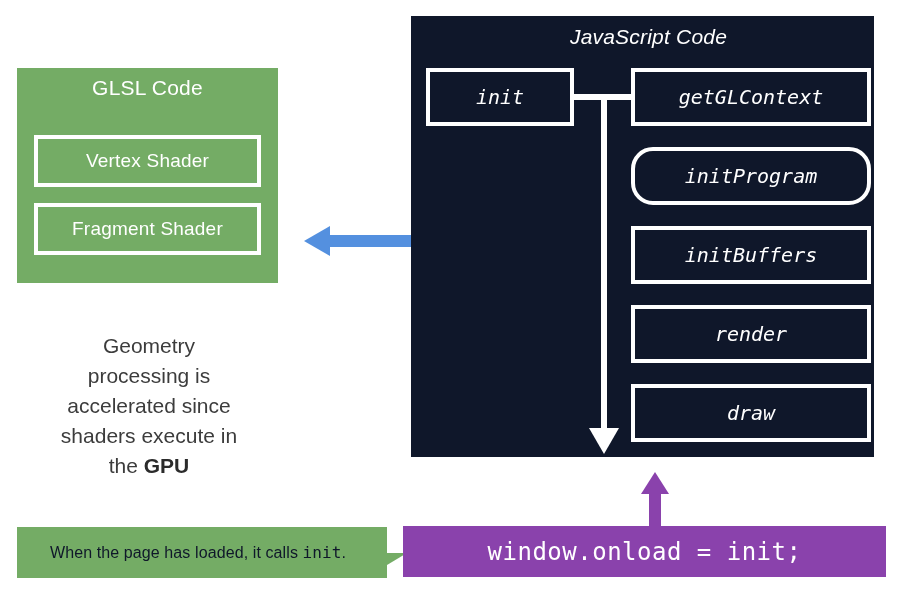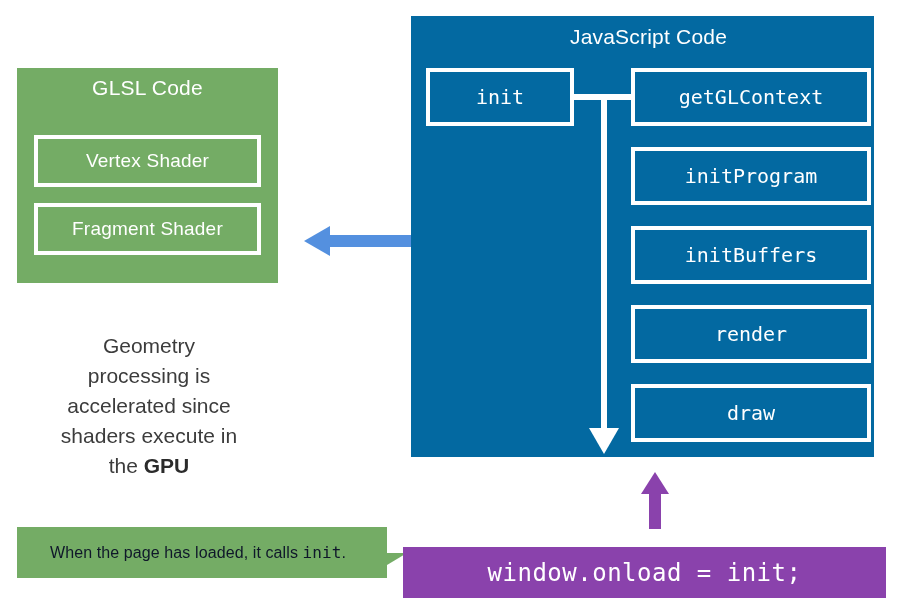--- a/index.html
+++ b/index.html
@@ -52,21 +52,22 @@
   .glsl-sub.s0 { top: 67px; }
   .glsl-sub.s1 { top: 135px; }
 
   
   .js-panel {
     position: absolute;
     left: 411px;
     top: 16px;
     width: 463px;
     height: 441px;
-    background: #0369a1;
+    background: #0f172a;
+    font-style: italic;
   }
   .js-title {
     position: absolute;
     left: 0;
     top: 9px;
     width: 475px;
     text-align: center;
     color: #ffffff;
     font-size: 21px;
     letter-spacing: 0.2px;
@@ -91,21 +92,21 @@
     width: 148px;
     height: 58px;
   }
   
   .box-right {
     left: 220px;
     width: 240px;
     height: 58px;
   }
   .box-getglcontext { top: 52px; }
-  .box-initprogram  { top: 131px; }
+  .box-initprogram  { top: 131px; border-radius: 22px; }
   .box-initbuffers  { top: 210px; }
   .box-render       { top: 289px; }
   .box-draw         { top: 368px; }
 
   
   .conn-h {
     position: absolute;
     left: 161px;
     top: 78px;
     width: 62px;
@@ -202,21 +203,21 @@
   }
   .callout-text .mono {
     font-family: "DejaVu Sans Mono", monospace;
     font-size: 16px;
   }
 
   
   .purple-bar {
     position: absolute;
     left: 403px;
-    top: 547px;
+    top: 526px;
     width: 483px;
     height: 51px;
     background: #8A42AC;
     color: #ffffff;
     font-family: "DejaVu Sans Mono", monospace;
     font-size: 24px;
     display: flex;
     align-items: center;
     justify-content: center;
     letter-spacing: 0.5px;

